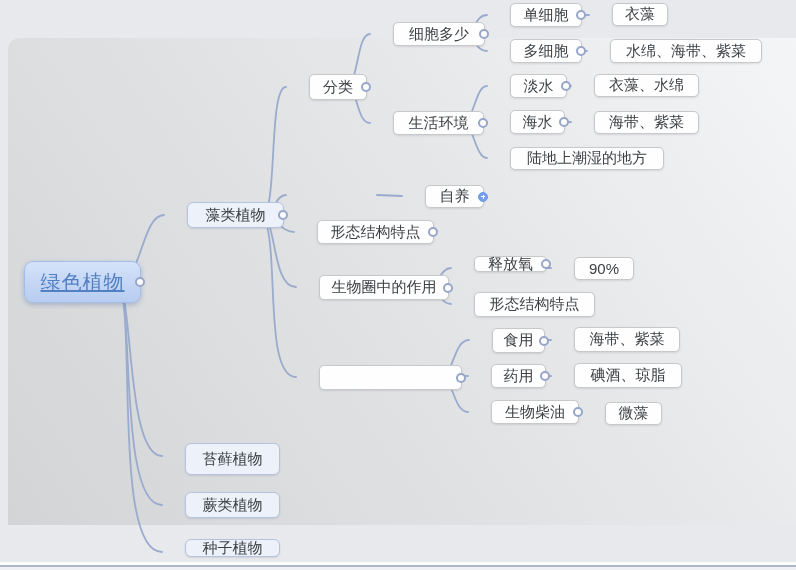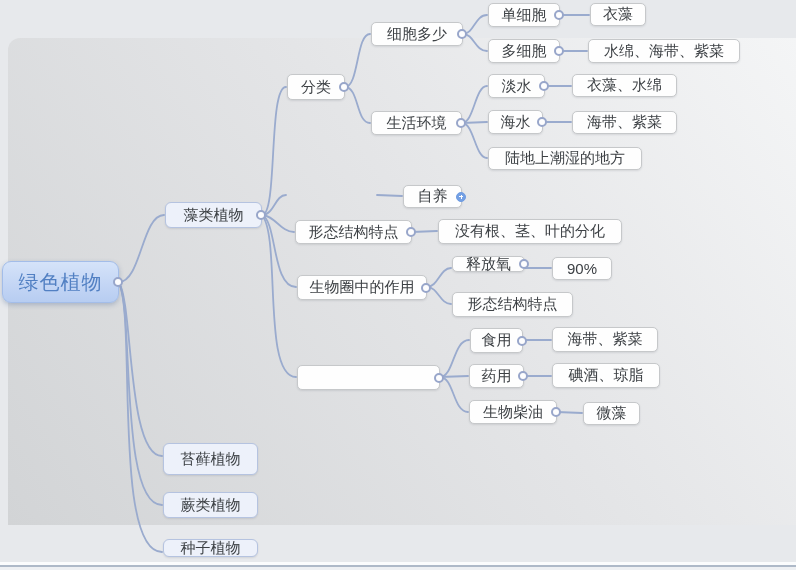--- a/index.html
+++ b/index.html
@@ -15,28 +15,30 @@
   }
   .edges { position:absolute; left:0; top:0; z-index:1; pointer-events:none; }
   .edges path { fill:none; stroke:#9aabce; stroke-width:1.8; stroke-linecap:round; }
   .node {
     position:absolute; z-index:2; box-sizing:border-box;
     display:flex; align-items:center; justify-content:center;
     white-space:nowrap; overflow:visible;
     font-size:15px; color:#3d4145;
     background:#fefefe; border:1px solid #c6c8ca; border-radius:5px;
     box-shadow:0 1px 2px rgba(70,80,95,0.14);
+    margin-left:22px;
   }
   .node .lbl { pointer-events:none; }
   .node.branch { background:#edf1fa; border-color:#b5c3e0; border-radius:6px; }
   .node.root {
     background:linear-gradient(180deg,#d5e3f9 0%,#c4d6f5 55%,#b7cdf1 100%);
     border:1px solid #a3bde9; border-radius:9px;
     color:#5280c3; font-size:20px; letter-spacing:1px;
     box-shadow:0 2px 5px rgba(60,90,140,0.30);
+    text-decoration:underline;
   }
   .handle {
     position:absolute; right:-5px; top:50%; transform:translateY(-50%);
     width:10px; height:10px; box-sizing:border-box; border-radius:50%;
     background:#fdfdfe; border:2px solid #98a6ca; z-index:3;
   }
   .handle.expand { background:#74a0e4; border:1px solid #6f9ce2; }
   .handle.expand::before, .handle.expand::after { content:""; position:absolute; background:#fff; }
   .handle.expand::before { left:2px; right:2px; top:50%; height:1px; margin-top:-0.5px; }
   .handle.expand::after  { top:2px; bottom:2px; left:50%; width:1px; margin-left:-0.5px; }
@@ -149,23 +151,20 @@
 
   <div class="node" style="left:403px;top:185px;width:59px;height:23px">
     <span class="lbl">自养</span>
     <span class="handle expand"></span>
   </div>
 
   <div class="node" style="left:295px;top:220px;width:117px;height:24px">
     <span class="lbl">形态结构特点</span>
     <span class="handle"></span>
   </div>
-  <div class="node" style="left:438px;top:219px;width:184px;height:25px">
-    <span class="lbl">没有根、茎、叶的分化</span>
-  </div>
 
   <div class="node" style="left:297px;top:275px;width:130px;height:25px">
     <span class="lbl">生物圈中的作用</span>
     <span class="handle"></span>
   </div>
   <div class="node" style="left:452px;top:256px;width:73px;height:16px">
     <span class="lbl">释放氧</span>
     <span class="handle"></span>
   </div>
   <div class="node" style="left:552px;top:257px;width:60px;height:23px">

